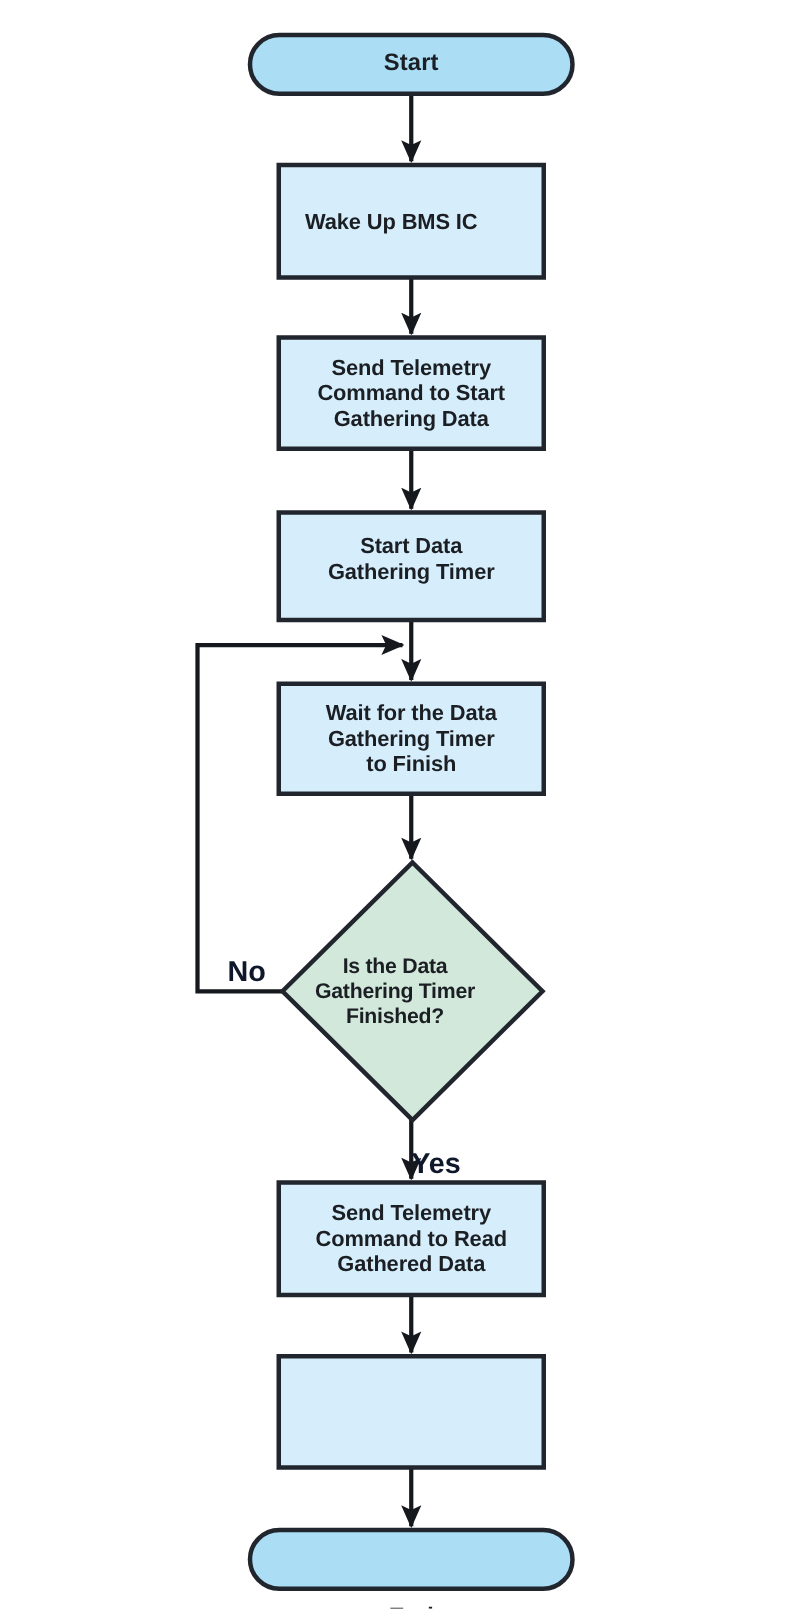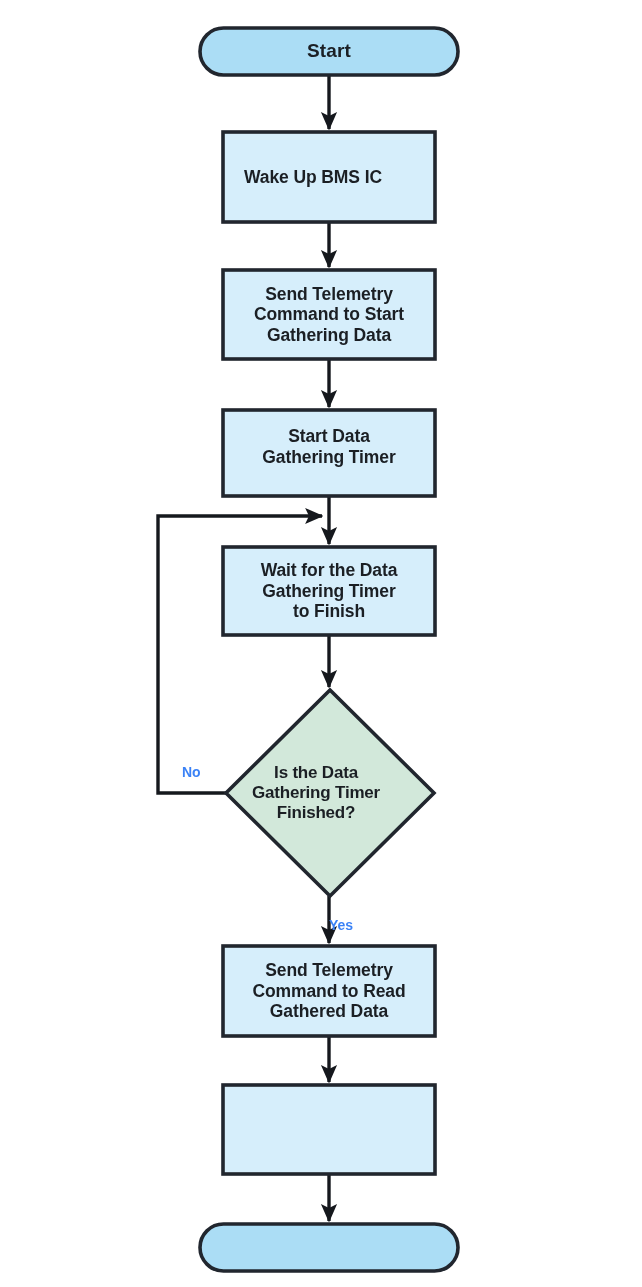--- a/index.html
+++ b/index.html
@@ -45,23 +45,23 @@
   .label-process {
     font-size: 17.5px;
     letter-spacing: -0.1px;
   }
   .label-decision {
     font-size: 17px;
     letter-spacing: -0.2px;
   }
   .edge-label {
     position: absolute;
-    color: #3b82f6;
+    color: #0f172a;
     font-weight: bold;
-    font-size: 14px;
+    font-size: 23px;
     font-family: "Liberation Sans", sans-serif;
     white-space: nowrap;
     pointer-events: none;
   }
   .hit {
     position: absolute;
     background: transparent;
   }
 </style>
 </head>

